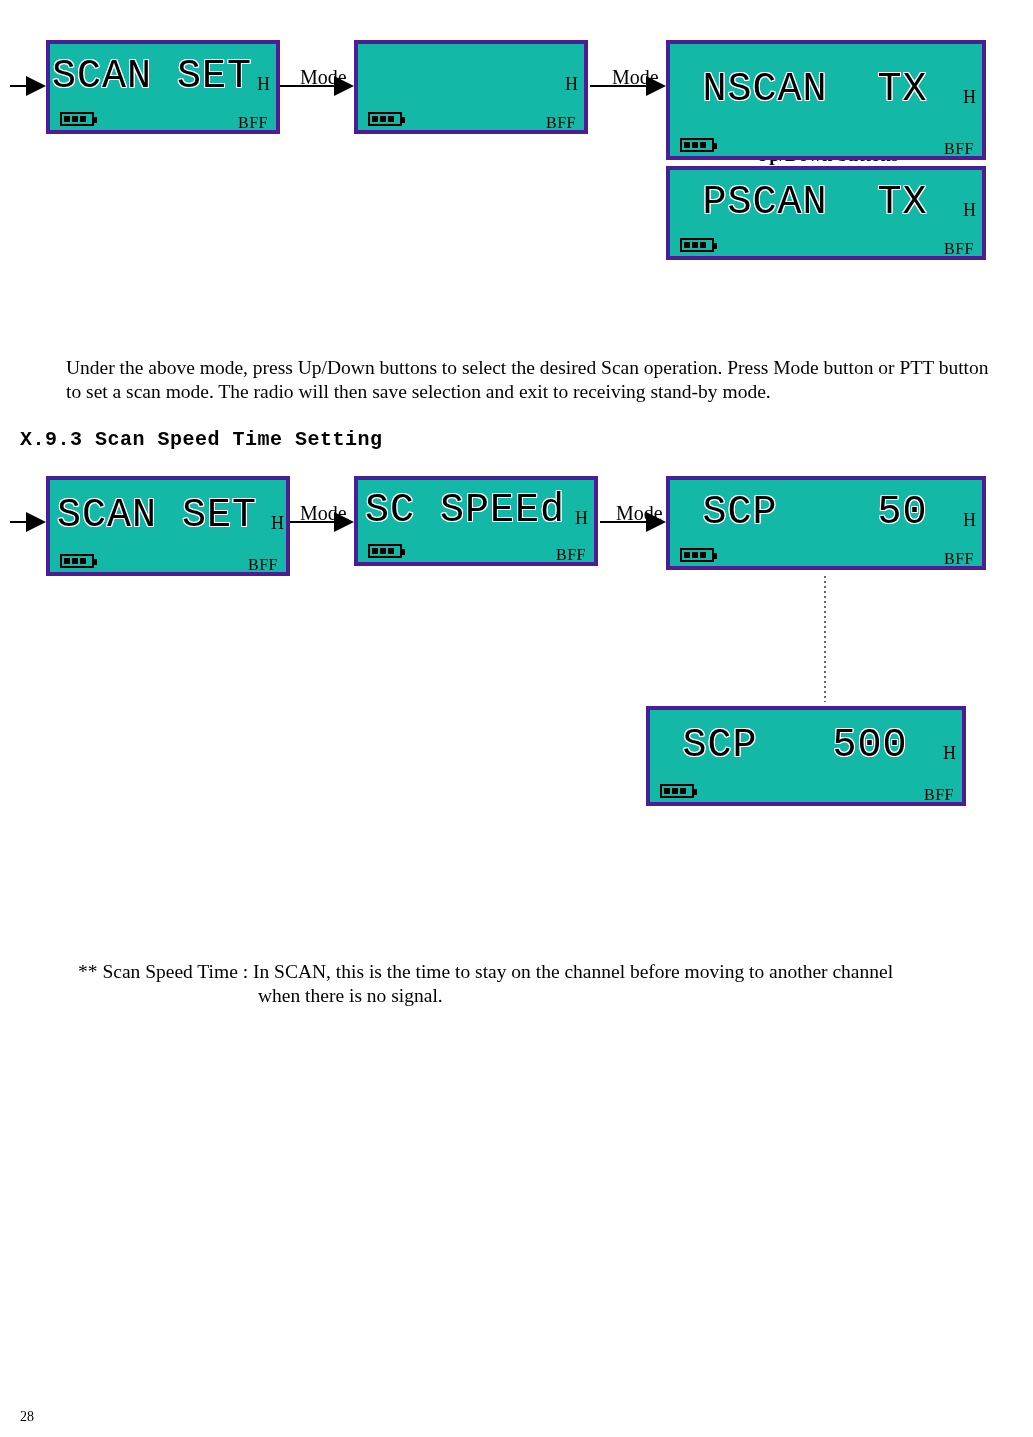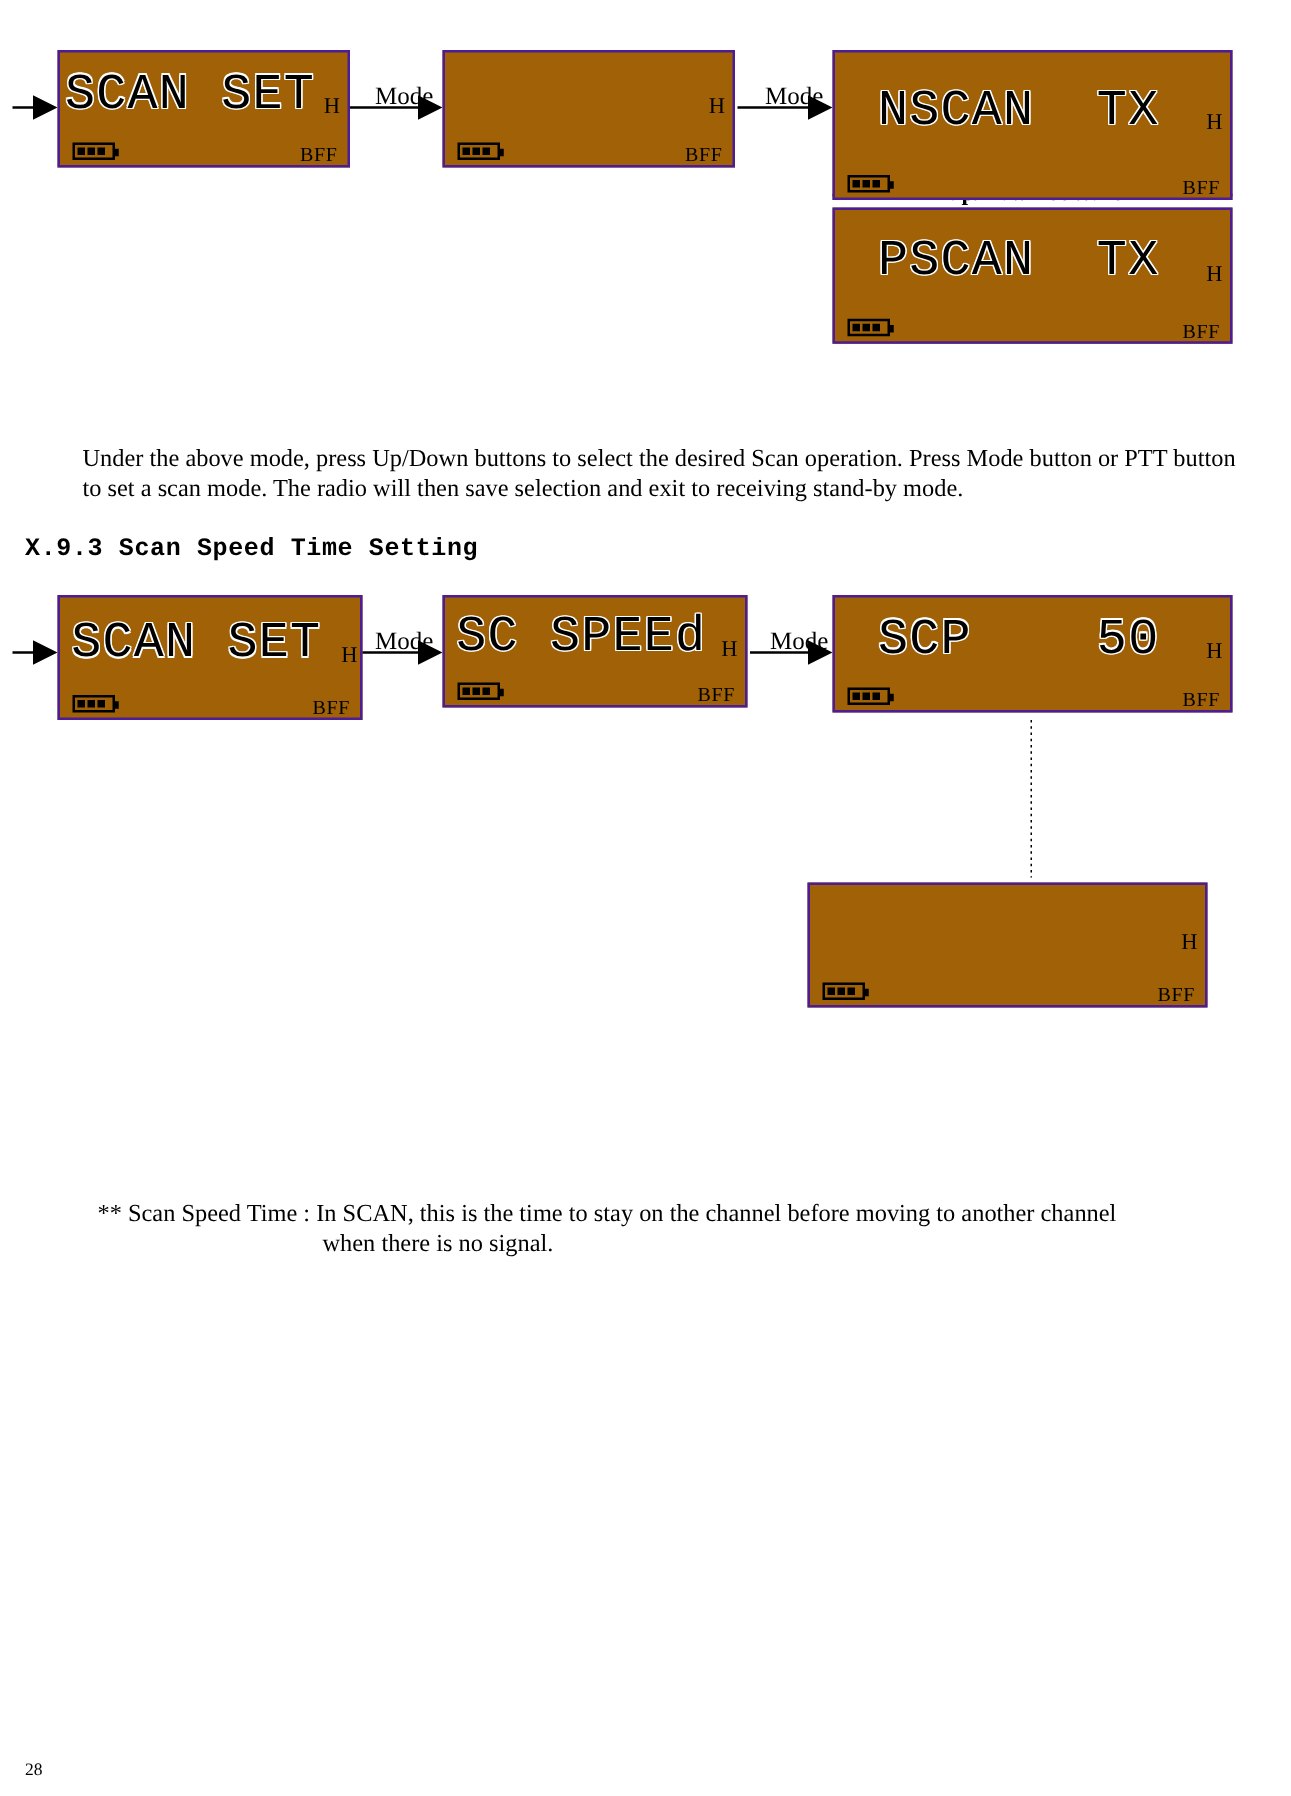--- a/index.html
+++ b/index.html
@@ -25,22 +25,22 @@
   }
   .sec1-title { position: absolute; left: 20px; top: 0; }
   .sec2-title { position: absolute; left: 20px; top: 428px; }
 
   
   .flow1 { position: absolute; left: 20px; top: 36px; width: 990px; height: 220px; }
   .flow2 { position: absolute; left: 20px; top: 466px; width: 990px; height: 360px; }
 
   .lcd-box {
     position: absolute;
-    border: 2px solid #4c1d95;
-    background: #a16207;
+    border: 4px solid #4c1d95;
+    background: #14b8a6;
     box-sizing: border-box;
     text-align: center;
   }
   .lcd-inner { position: relative; width: 100%; height: 100%; }
   .lcd-text {
     position: absolute;
     left: 6px; right: 28px; top: 4px; bottom: 26px;
     display: flex; align-items: center; justify-content: center;
   }
   .seg {
@@ -187,21 +187,21 @@
         <span class="h-ind">H</span>
         <div class="batt">
             <span class="bar b1"></span>
             <span class="bar b2"></span>
             <span class="bar b3"></span>
           </div>
         <span class="bff">BFF</span>
       </div>
     </div>
 
-    <div class="lcd-box" style="left:646px; top:130px; width:320px; height:109px;">
+    <div class="lcd-box" style="left:646px; top:130px; width:320px; height:94px;">
       <div class="lcd-inner">
         <div class="lcd-text">
             <span class="seg big">PSCAN  TX</span>
           </div>
         <span class="h-ind">H</span>
         <div class="batt">
             <span class="bar b1"></span>
             <span class="bar b2"></span>
             <span class="bar b3"></span>
           </div>
@@ -274,20 +274,23 @@
             <span class="bar b1"></span>
             <span class="bar b2"></span>
             <span class="bar b3"></span>
           </div>
         <span class="bff">BFF</span>
       </div>
     </div>
 
     <div class="lcd-box" style="left:626px; top:240px; width:320px; height:100px;">
       <div class="lcd-inner">
+        <div class="lcd-text">
+            <span class="seg big">SCP   500</span>
+          </div>
         <span class="h-ind">H</span>
         <div class="batt">
             <span class="bar b1"></span>
             <span class="bar b2"></span>
             <span class="bar b3"></span>
           </div>
         <span class="bff">BFF</span>
       </div>
     </div>
   </div>

